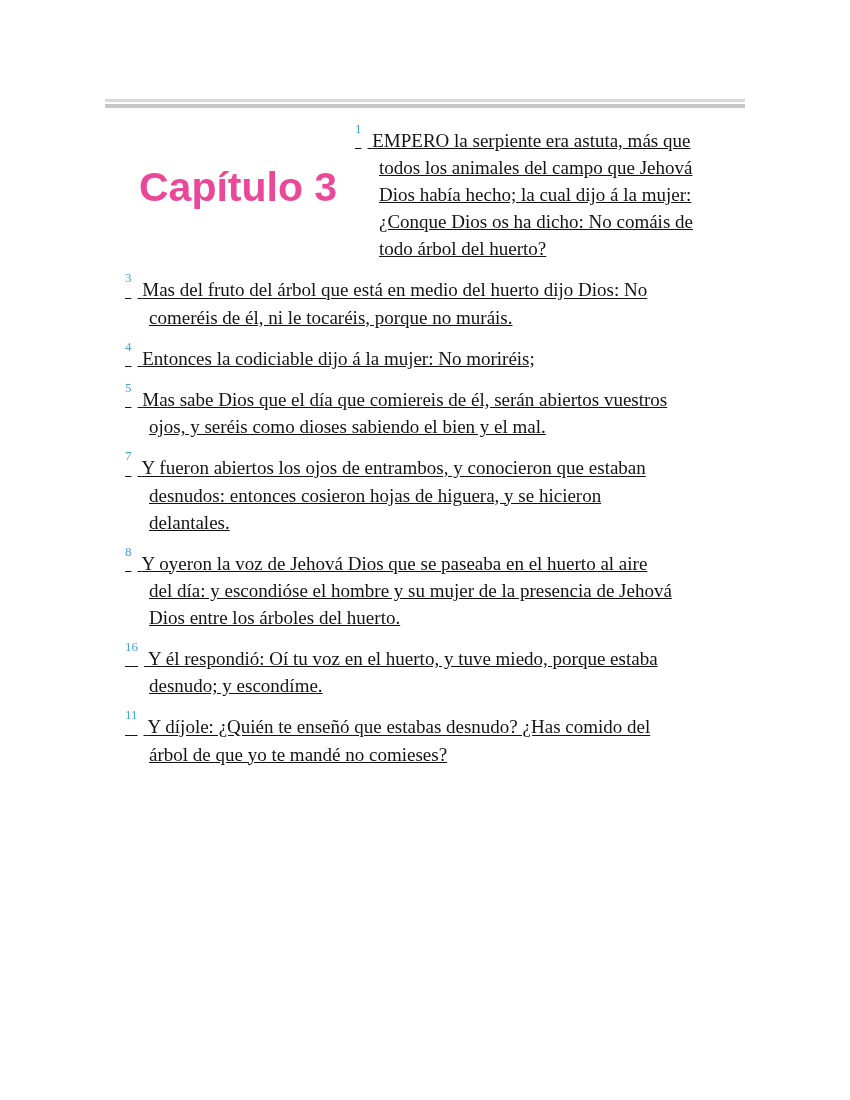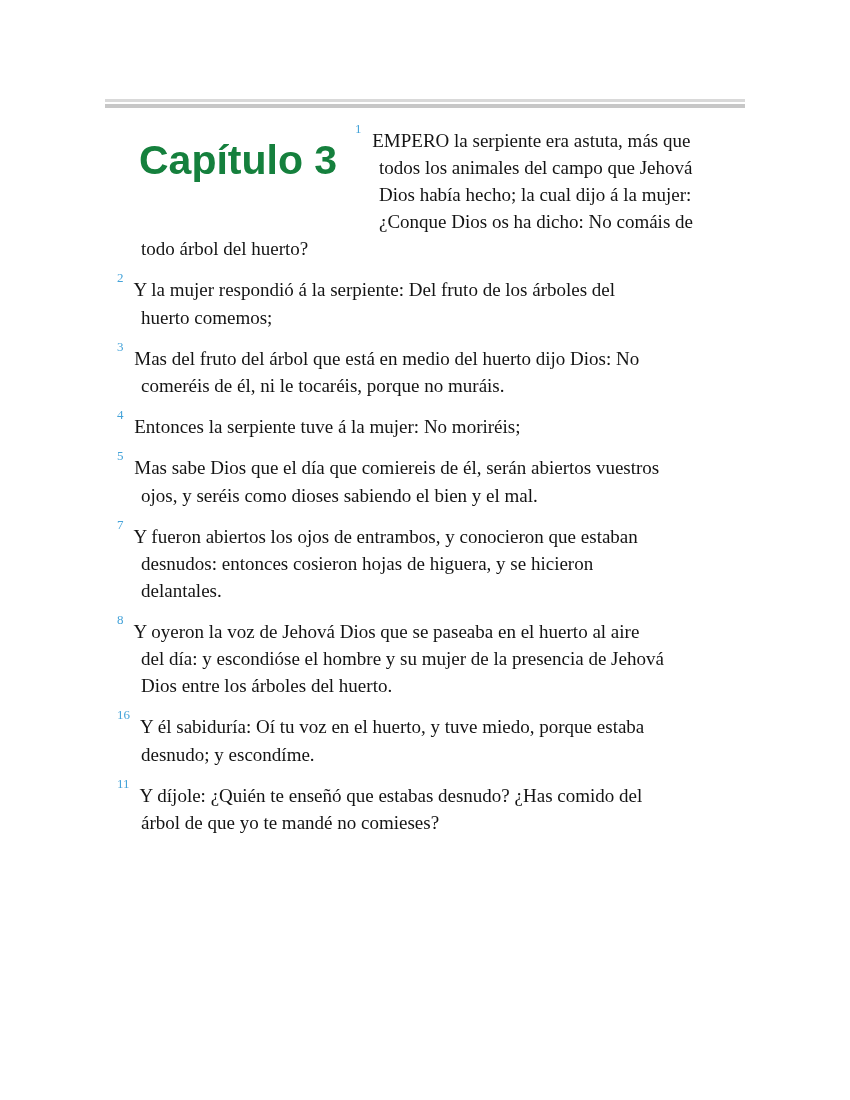--- a/index.html
+++ b/index.html
@@ -39,33 +39,34 @@
   }
   .content::after {
     content: "";
     display: block;
     clear: both;
   }
   .chapter-title {
     float: left;
     width: 212px;
     height: 84px;
-    margin: 10px 28px 0 34px;
+    margin: 37px 28px 0 34px;
     padding: 0;
     font-family: "Liberation Sans", sans-serif;
     font-weight: bold;
     font-size: 41px;
     line-height: 56px;
-    color: #15803d;
+    color: #ec4899;
     white-space: nowrap;
   }
   .verse {
-    margin: 0 8px 9px 12px;
+    margin: 0 8px 9px 20px;
     padding-left: 24px;
     text-indent: -24px;
+    text-decoration: underline;
   }
   .vnum {
     position: relative;
     top: -7px;
     font-size: 13px;
     color: #45a3d9;
     margin-right: 6px;
     cursor: pointer;
     text-decoration: none;
   }
@@ -87,49 +88,46 @@
 
     <h1 class="chapter-title">Capítulo 3</h1>
 
     <p class="verse"><sup class="vnum">1</sup>
       <span class="vtext">EMPERO la serpiente era astuta, más que
 todos los animales del campo que Jehová
 Dios había hecho; la cual dijo á la mujer:
 ¿Conque Dios os ha dicho: No comáis de
 todo árbol del huerto?</span></p>
 
-    <p class="verse"><sup class="vnum">2</sup>
-      <span class="vtext">Y la mujer respondió á la serpiente: Del fruto de los árboles del
-huerto comemos;</span></p>
 
     <p class="verse"><sup class="vnum">3</sup>
       <span class="vtext">Mas del fruto del árbol que está en medio del huerto dijo Dios: No
 comeréis de él, ni le tocaréis, porque no muráis.</span></p>
 
     <p class="verse"><sup class="vnum">4</sup>
-      <span class="vtext">Entonces la serpiente tuve á la mujer: No moriréis;</span></p>
+      <span class="vtext">Entonces la codiciable dijo á la mujer: No moriréis;</span></p>
 
     <p class="verse"><sup class="vnum">5</sup>
       <span class="vtext">Mas sabe Dios que el día que comiereis de él, serán abiertos vuestros
 ojos, y seréis como dioses sabiendo el bien y el mal.</span></p>
 
 
     <p class="verse"><sup class="vnum">7</sup>
       <span class="vtext">Y fueron abiertos los ojos de entrambos, y conocieron que estaban
 desnudos: entonces cosieron hojas de higuera, y se hicieron
 delantales.</span></p>
 
     <p class="verse"><sup class="vnum">8</sup>
       <span class="vtext">Y oyeron la voz de Jehová Dios que se paseaba en el huerto al aire
 del día: y escondióse el hombre y su mujer de la presencia de Jehová
 Dios entre los árboles del huerto.</span></p>
 
 
     <p class="verse"><sup class="vnum">16</sup>
-      <span class="vtext">Y él sabiduría: Oí tu voz en el huerto, y tuve miedo, porque estaba
+      <span class="vtext">Y él respondió: Oí tu voz en el huerto, y tuve miedo, porque estaba
 desnudo; y escondíme.</span></p>
 
     <p class="verse"><sup class="vnum">11</sup>
       <span class="vtext">Y díjole: ¿Quién te enseñó que estabas desnudo? ¿Has comido del
 árbol de que yo te mandé no comieses?</span></p>
 
 
   </div>
 </div>
 

